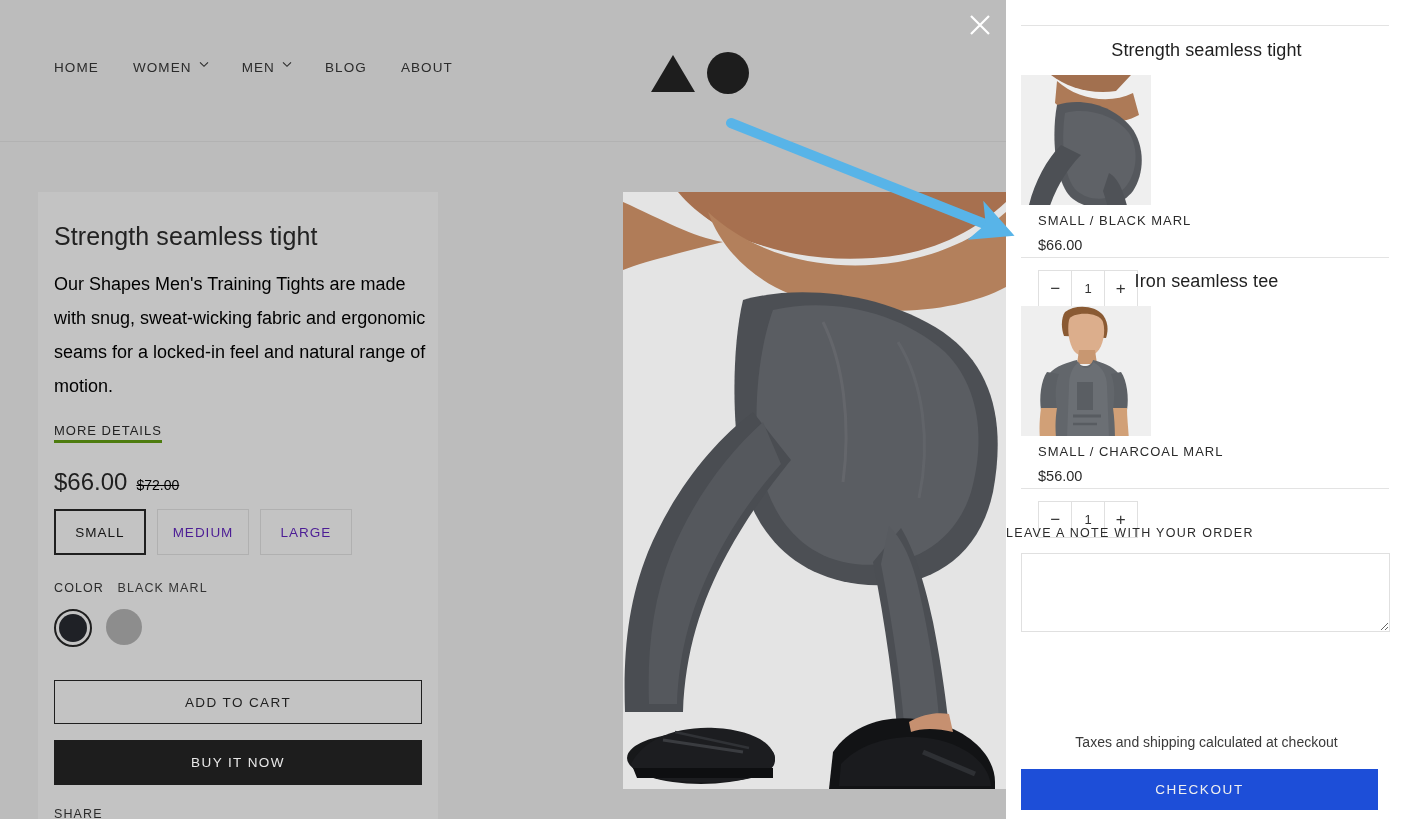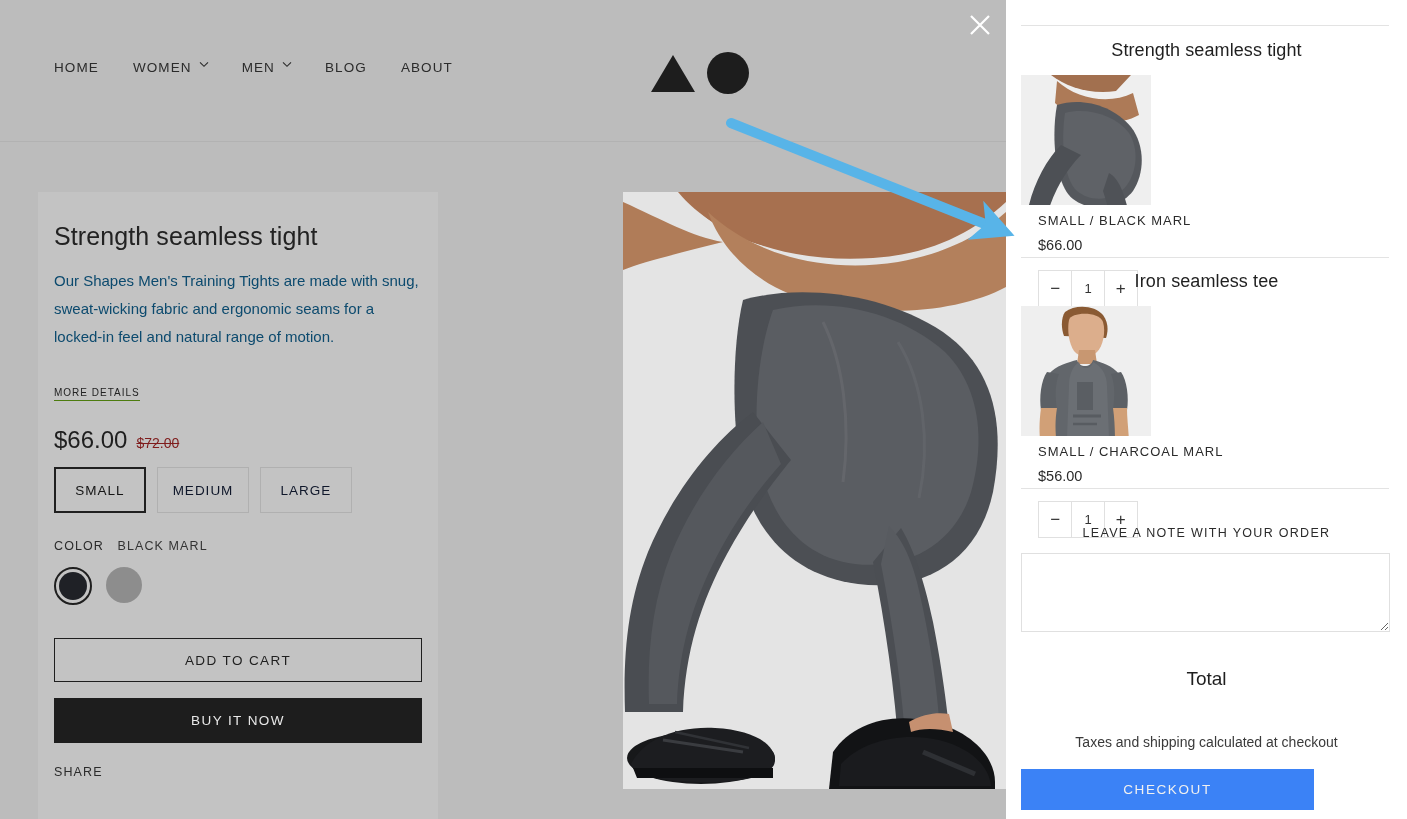--- a/index.html
+++ b/index.html
@@ -61,44 +61,44 @@
   .product-card {
     position: absolute; left: 38px; top: 192px; width: 400px; height: 627px;
     background: #c3c3c3;
     padding: 16px 16px 0 16px;
   }
   .p-title {
     font-size: 25px; color: #222; font-weight: 400; letter-spacing: 0.1px;
     margin-top: 14px; margin-left: 0px;
   }
   .p-desc {
-    font-size: 15px; line-height: 28px; color: #0c4a6e;
+    font-size: 18px; line-height: 34px; color: #000000;
     margin-top: 16px; width: 372px;
   }
   .more-details {
-    display: inline-block; margin-top: 36px;
-    font-size: 10px; letter-spacing: 1.0px; color: #222;
-    text-transform: uppercase; border-bottom: 1px solid #4d7c0f;
+    display: inline-block; margin-top: 20px;
+    font-size: 13px; letter-spacing: 1.0px; color: #222;
+    text-transform: uppercase; border-bottom: 3px solid #4d7c0f;
     padding-bottom: 2px; cursor: pointer;
   }
   .price-row { margin-top: 25px; display: flex; align-items: baseline; gap: 9px; }
   .price-now { font-size: 24px; color: #1f1f1f; }
-  .price-was { font-size: 14px; color: #7f1d1d; text-decoration: line-through; }
+  .price-was { font-size: 14px; color: #000000; text-decoration: line-through; }
 
   .opt-label {
     margin-top: 26px; font-size: 12.5px; letter-spacing: 1.1px;
     color: #2b2b2b; text-transform: uppercase;
   }
   .opt-label .opt-val { margin-left: 9px; color: #333; }
 
   .size-row { display: flex; gap: 11px; margin-top: 13px; }
   .size-btn {
     width: 92px; height: 46px; display: flex; align-items: center;
     justify-content: center; font-size: 13.5px; letter-spacing: 1.0px;
-    color: #0f172a; background: transparent; border: 1px solid #b0b0b0;
+    color: #4c1d95; background: transparent; border: 1px solid #b0b0b0;
     text-transform: uppercase; cursor: pointer;
   }
   .size-btn.selected { border: 2px solid #1f1f1f; color: #151515; }
 
   .color-row { display: flex; gap: 14px; margin-top: 14px; }
   .swatch { width: 36px; height: 36px; border-radius: 50%; cursor: pointer; }
   .swatch-inner { width: 100%; height: 100%; border-radius: 50%; }
   .swatch.selected {
     border: 2px solid #1f1f1f; padding: 3px; width: 38px; height: 38px;
   }
@@ -175,21 +175,21 @@
     font-size: 13px; color: #333; border-left: 1px solid #e0e0e0;
     border-right: 1px solid #e0e0e0; background: #fff;
   }
   .li-remove {
     display: inline-block; margin-top: 14px; font-size: 12.5px;
     letter-spacing: 0.8px; color: #2b2b2b; text-transform: uppercase;
     border-bottom: 1px solid #555; padding-bottom: 11px; cursor: pointer;
   }
 
   .note-label {
-    position: absolute; left: 0; top: 526px; width: 401px; text-align: center;
+    position: absolute; left: 0; top: 526px; width: 401px; text-align: left;
     font-size: 12.5px; letter-spacing: 1.3px; color: #2b2b2b; text-transform: uppercase;
   }
   .note-area {
     position: absolute; left: 1021px; top: 553px; width: 369px; height: 79px;
     border: 1px solid #e0e0e0; background: #fff; resize: both;
     font-family: "Liberation Sans", sans-serif; font-size: 13px; padding: 6px;
     color: #333; outline: none;
   }
 
   .total-label {
@@ -198,22 +198,22 @@
   }
   .total-amount {
     position: absolute; left: 0; top: 694px; width: 401px; text-align: center;
     font-size: 25px; color: #1f1f1f;
   }
   .total-note {
     position: absolute; left: 0; top: 734px; width: 401px; text-align: center;
     font-size: 14px; color: #3a3a3a;
   }
   .checkout-btn {
-    position: absolute; left: 1021px; top: 769px; width: 293px; height: 41px;
-    background: #3b82f6; border: none; color: #f0f0f0; font-size: 13.5px;
+    position: absolute; left: 1021px; top: 769px; width: 357px; height: 41px;
+    background: #1d4ed8; border: none; color: #f0f0f0; font-size: 13.5px;
     letter-spacing: 1.6px; text-transform: uppercase; cursor: pointer;
     display: flex; align-items: center; justify-content: center;
     font-family: "Liberation Sans", sans-serif;
   }
 </style>
 </head>
 <body>
 
 <div id="root">
 
@@ -416,21 +416,20 @@
             </div>
             <div class="li-remove">REMOVE</div>
           </div>
         </div>
       </div>
 
       <div class="rule" style="top:488px"></div>
 
       <div class="note-label">LEAVE A NOTE WITH YOUR ORDER</div>
 
-      <div class="total-label">Total</div>
       <div class="total-note">Taxes and shipping calculated at checkout</div>
     </div>
   </div>
 
   <textarea class="note-area" placeholder="" style=""></textarea>
   <button class="checkout-btn">CHECKOUT</button>
 
   <svg class="arrow-layer" width="1407" height="819" viewBox="0 0 1407 819">
     <defs>
       <marker id="arrowhead" markerWidth="4.2" markerHeight="4.2" refX="2.1" refY="2.1" orient="auto">

